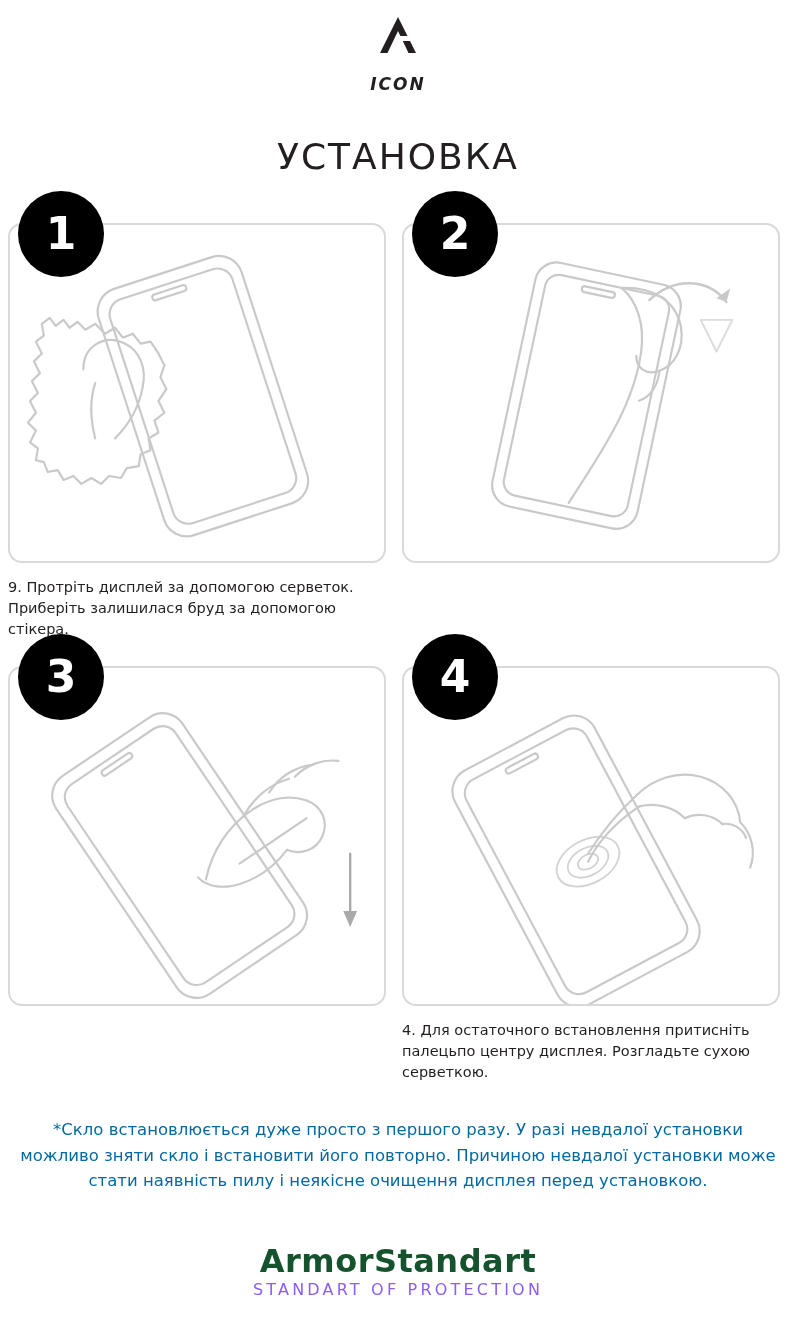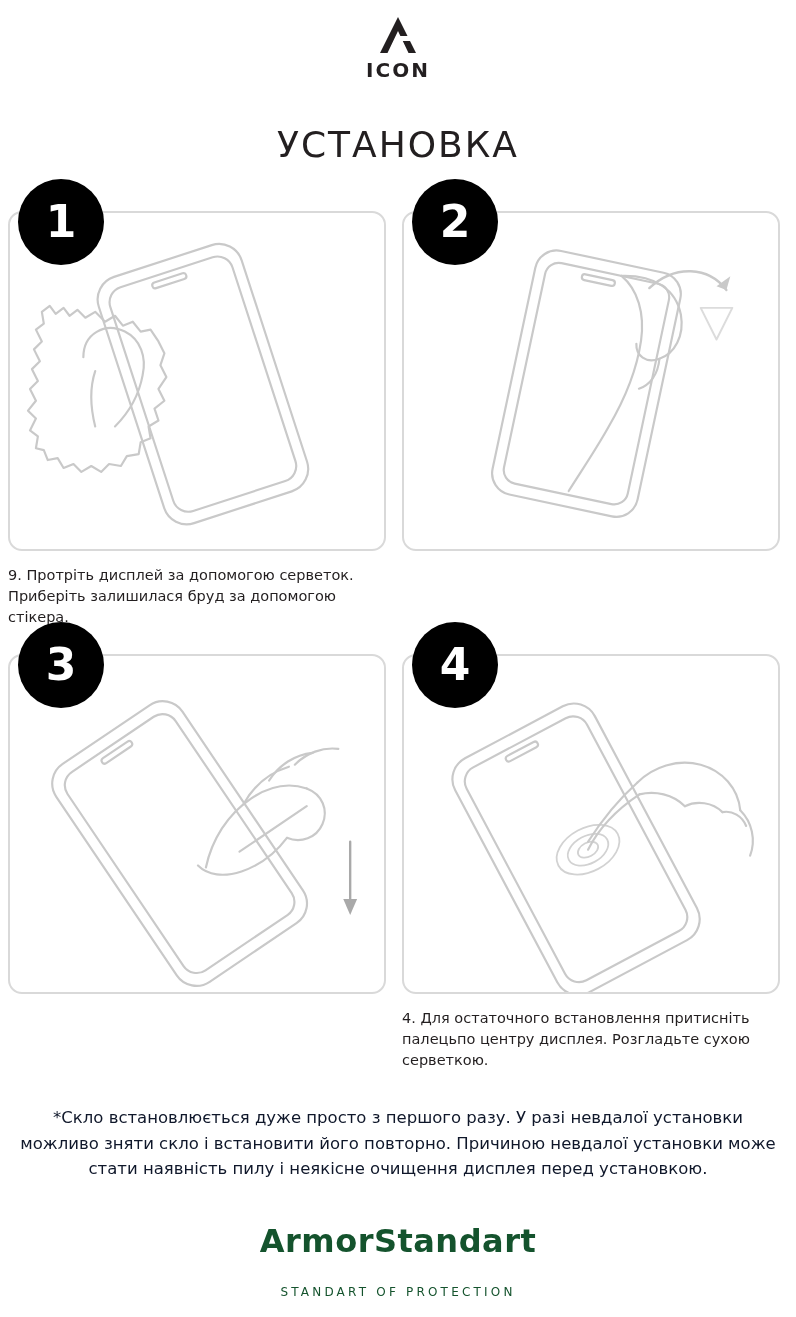--- a/index.html
+++ b/index.html
@@ -28,25 +28,26 @@
     padding-top: 14px;
     text-align: center;
   }
   .brand-mark {
     display: block;
     margin: 0 auto;
     width: 46px;
     height: 42px;
   }
   .brand-name {
-    margin-top: 2px;
-    font-size: 20px;
+    margin-top: 18px;
+    font-size: 17px;
     letter-spacing: 2px;
     font-weight: 700;
     color: #231f20;
+    font-style: italic;
   }
 
   
   .title {
     margin-top: 42px;
     text-align: center;
     font-size: 36px;
     font-weight: 400;
     letter-spacing: 2px;
     color: #231f20;
@@ -111,43 +112,43 @@
     height: 26px;
   }
 
   
   .footnote {
     margin: 34px auto 8px;
     width: 772px;
     text-align: center;
     font-size: 16.5px;
     line-height: 1.55;
-    color: #0f172a;
+    color: #0369a1;
   }
 
   
   .footer {
     position: absolute;
     left: 0;
     right: 0;
     bottom: 18px;
     text-align: center;
   }
   .footer-logo {
     font-family: "DejaVu Sans", "Liberation Sans", sans-serif;
     font-size: 32px;
     font-weight: 700;
     letter-spacing: 0.5px;
     color: #14532d;
   }
   .footer-tagline {
-    margin-top: 25px;
-    font-size: 12px;
+    margin-top: 0;
+    font-size: 16px;
     letter-spacing: 3.2px;
-    color: #14532d;
+    color: #8b5cf6;
   }
 </style>
 </head>
 <body>
 
 <div class="page">
 
   <div class="brand">
     <svg class="brand-mark" viewBox="0 0 46 42" aria-hidden="true">
       <path d="M23 3 L41 39 L33.5 39 L23 17 L12.5 39 L5 39 Z" fill="#231f20"></path>

